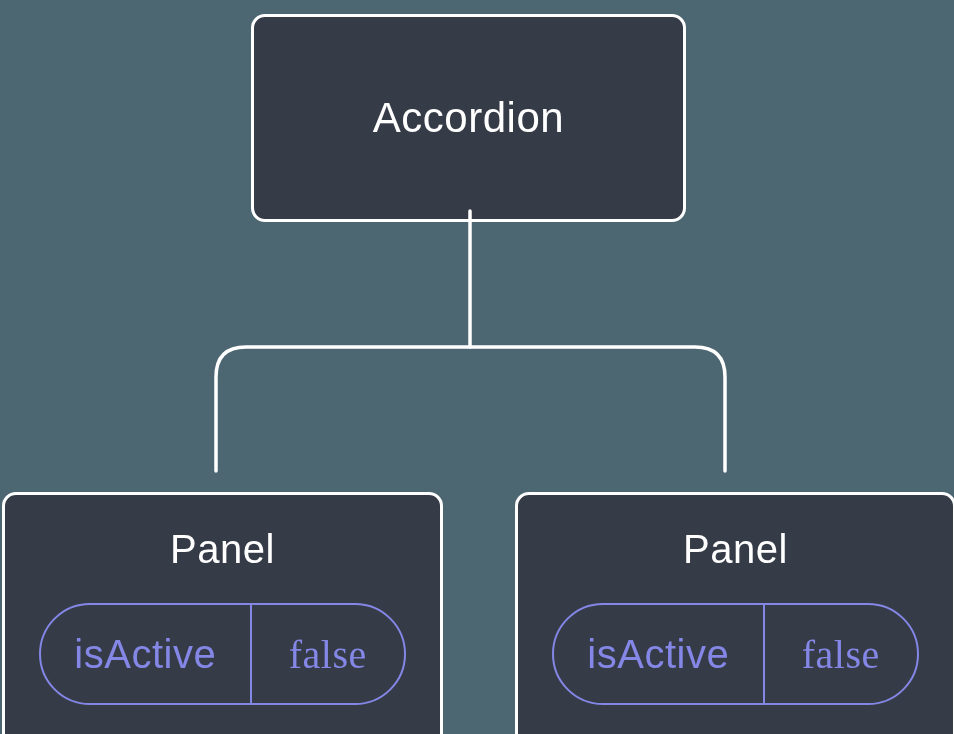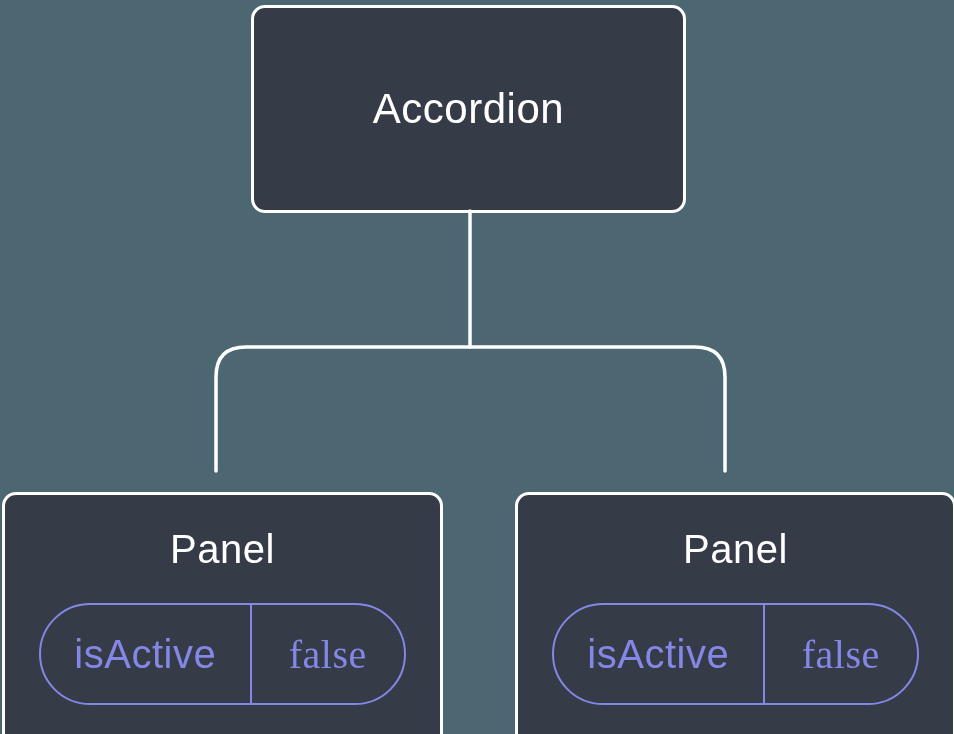--- a/index.html
+++ b/index.html
@@ -25,21 +25,21 @@
   }
   .node {
     position: absolute;
     background: var(--node-fill);
     border: 3px solid var(--node-border);
     border-radius: 14px;
     color: var(--node-text);
   }
   .node.root {
     left: 251px;
-    top: 5px;
+    top: 14px;
     width: 435px;
     height: 208px;
     display: flex;
     align-items: center;
     justify-content: center;
   }
   .root-label {
     font-size: 42px;
     font-weight: 500;
     letter-spacing: 0.5px;

